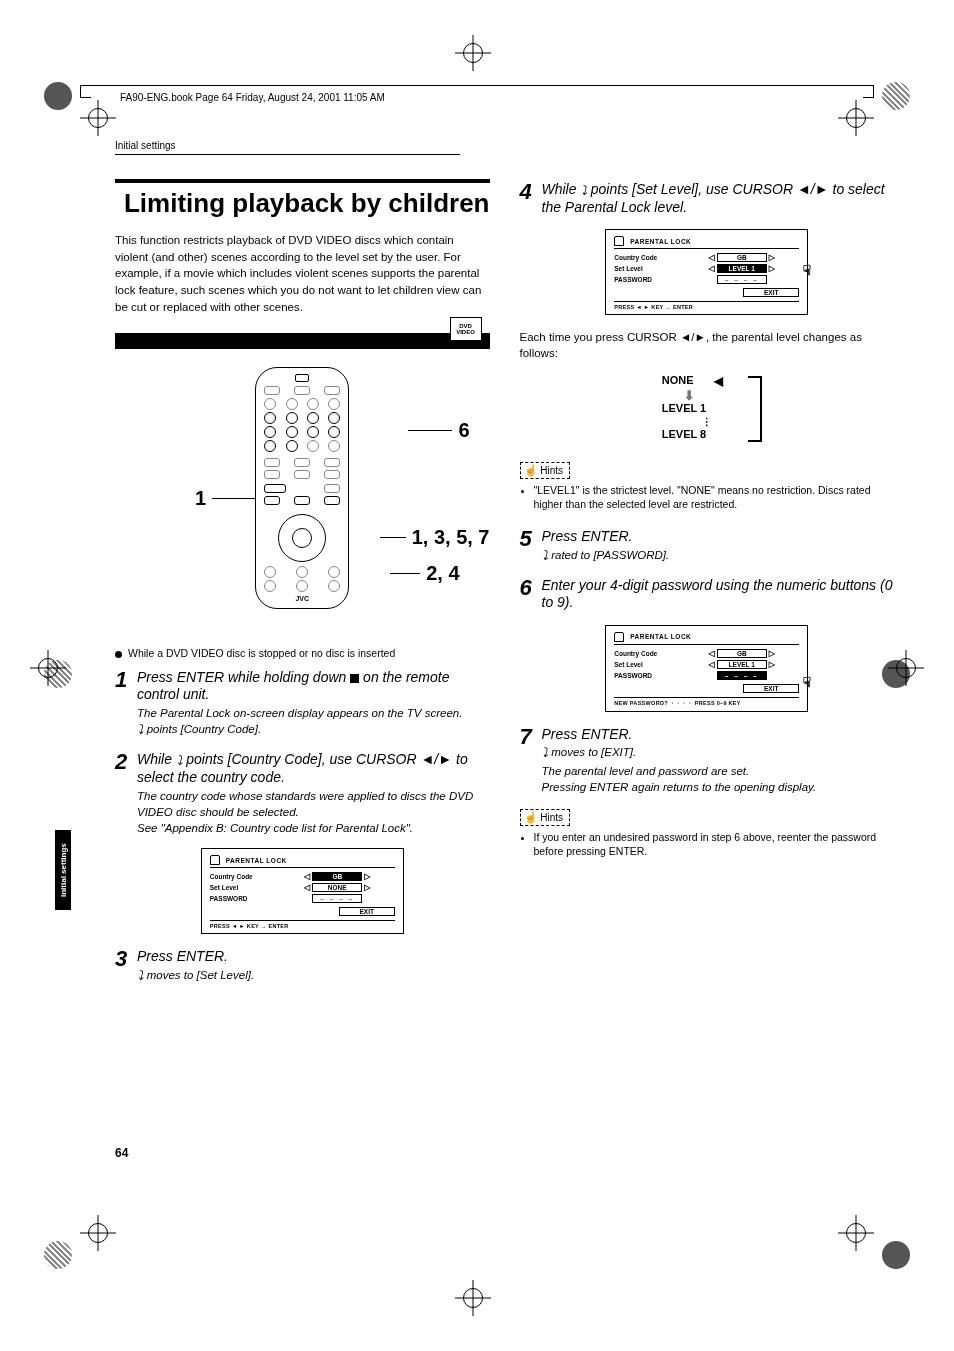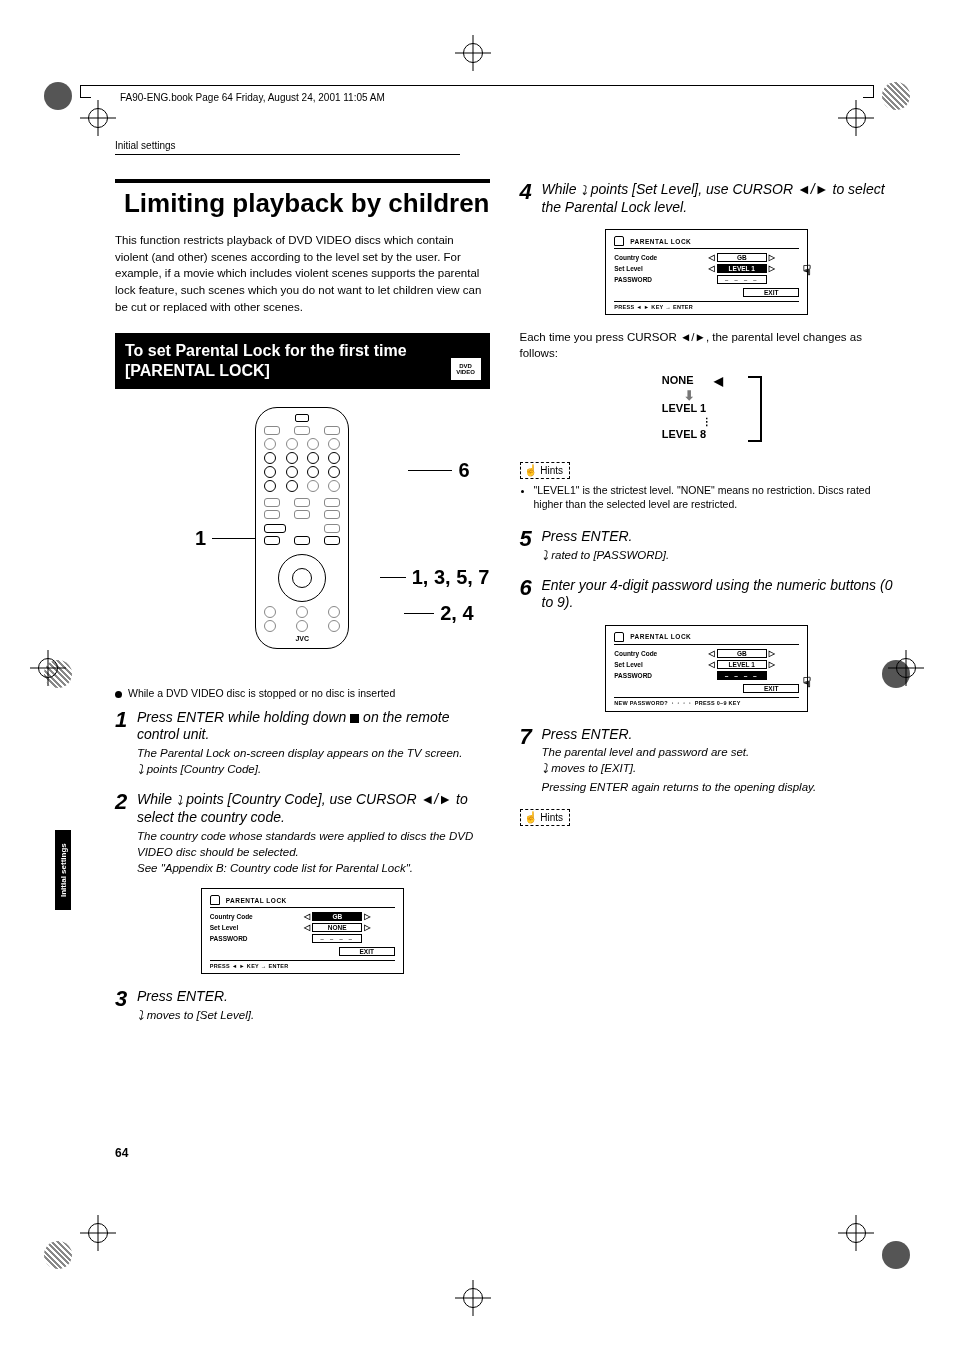--- a/index.html
+++ b/index.html
@@ -193,21 +193,20 @@
   <div class="running-head">Initial settings</div>
 
   <div class="cols">
 
     <div class="col">
       <div class="rule-bar"></div>
       <h1 class="title">Limiting playback by children</h1>
       <div class="intro">This function restricts playback of DVD VIDEO discs which contain violent (and other) scenes according to the level set by the user. For example, if a movie which includes violent scenes supports the parental lock feature, such scenes which you do not want to let children view can be cut or replaced with other scenes.</div>
 
       <div class="subsection">
-        <span class="sub-title">To set Parental Lock for the first time [PARENTAL LOCK]</span>
         <span class="dvd-badge">
           <span>DVD</span>
           <span>VIDEO</span>
         </span>
       </div>
 
       <div class="remote-wrap">
         <div class="remote">
           <div class="top-lamp"></div>
           <div class="row" style="top:18px">
@@ -279,21 +278,21 @@
             <div class="line" style="width:44px;margin-left:6px"></div>
         </div>
         <div class="callout" style="right:20px;top:52px">
           <div class="line" style="width:44px;margin-right:6px"></div>
             <span>6</span>
         </div>
         <div class="callout" style="right:0px;top:159px">
           <div class="line" style="width:26px;margin-right:6px"></div>
             <span>1, 3, 5, 7</span>
         </div>
-        <div class="callout" style="right:16px;top:195px">
+        <div class="callout" style="right:30px;top:195px">
           <div class="line" style="width:30px;margin-right:6px"></div>
             <span>2, 4</span>
         </div>
       </div>
 
       <div class="bullet-line">While a DVD VIDEO disc is stopped or no disc is inserted</div>
 
       <div class="step">
         <div class="step-num">1</div>
         <div class="step-body">
@@ -459,24 +458,27 @@
         <div class="osd-exit">EXIT</div>
         <div class="osd-foot">NEW PASSWORD? ・・・・ PRESS 0–9 KEY</div>
         <span class="osd-hand" style="right:-4px;top:48px">☟</span>
       </div>
 
       
       <div class="step">
         <div class="step-num">7</div>
         <div class="step-body">
           <div class="step-head">Press ENTER.</div>
+          <div><span class="ptr">⤵</span><span> moves to [EXIT].</span></div>
           <div>The parental level and password are set.</div>
-          <div><span class="ptr">⤵</span><span> moves to [EXIT].</span></div>
           <div>Pressing ENTER again returns to the opening display.</div>
         </div>
       </div>
 
       <div class="hints-tag"><span class="h-ptr">☝</span><span>Hints</span></div>
+      <ul class="hints-list">
+        <li>If you enter an undesired password in step 6 above, reenter the password before pressing ENTER.</li>
+      </ul>
     </div>
   </div>
 
   <div class="page-num">64</div>
 </div>
 
 </body></html>

